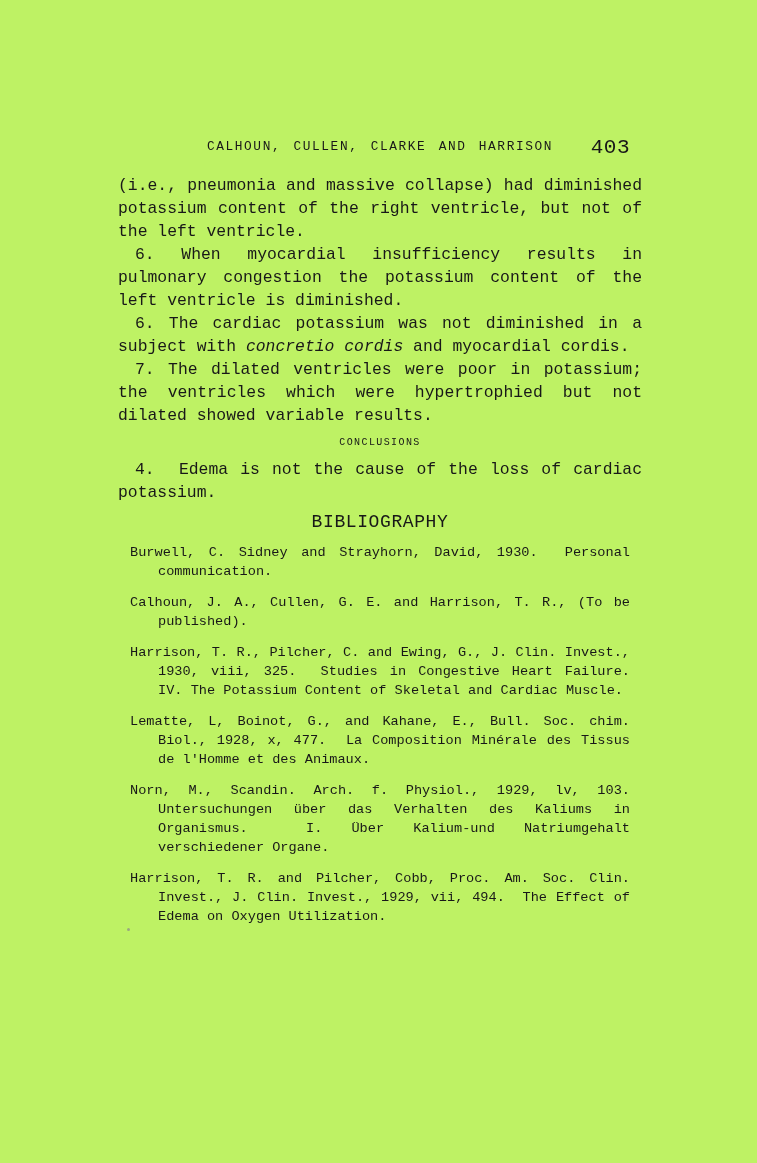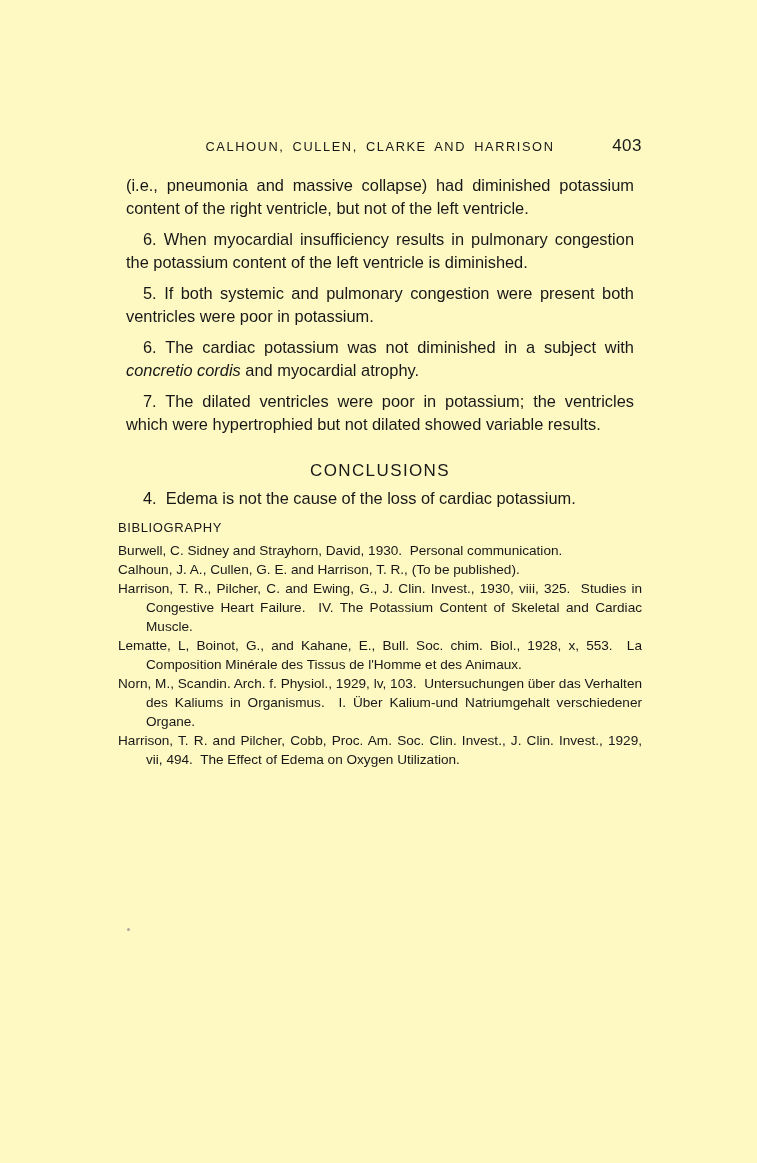--- a/index.html
+++ b/index.html
@@ -5,22 +5,22 @@
   html, body {
     margin: 0;
     padding: 0;
     background: #e8e8e8;
   }
   .page {
     position: relative;
     width: 757px;
     height: 1163px;
     margin: 0 auto;
-    background: #fef9c3;
-    font-family: Liberation Sans, sans-serif;
+    background: #bef264;
+    font-family: Liberation Mono, monospace;
     color: #181818;
     overflow: hidden;
   }
   .content {
     position: absolute;
     left: 118px;
     top: 0;
     width: 524px;
   }
   
@@ -31,63 +31,64 @@
   }
   .running-title {
     text-align: center;
     font-size: 12.8px;
     letter-spacing: 1.6px;
     word-spacing: 3px;
     line-height: 16px;
   }
   .page-number {
     position: absolute;
-    right: 0;
+    right: 12px;
     top: -3px;
-    font-size: 17px;
+    font-size: 21px;
     letter-spacing: 0.5px;
   }
   
   .body-section {
     margin-top: 19px;
   }
   .para {
-    margin: 8px;
+    margin: 0;
     font-size: 16.4px;
     line-height: 23px;
     text-align: justify;
     text-indent: 17px;
     white-space: pre-wrap;
   }
   .para.no-indent {
     text-indent: 0;
   }
   .para em {
     font-style: italic;
   }
   
   .conclusions-heading {
-    margin: 27px 0 7px 0;
-    font-size: 17px;
+    margin: 8px 0 7px 0;
+    font-size: 10px;
     font-weight: normal;
     letter-spacing: 1.4px;
     word-spacing: 2px;
     text-align: center;
     line-height: 16px;
   }
   .bibliography-heading {
     margin: 9px 0 4px 0;
-    font-size: 13px;
+    font-size: 18px;
     font-weight: normal;
     letter-spacing: 0.6px;
+    text-align: center;
     line-height: 18px;
   }
   
   .bib-entry {
-    margin: 0;
+    margin: 12px;
     font-size: 13.6px;
     line-height: 19px;
     text-align: justify;
     padding-left: 28px;
     text-indent: -28px;
     white-space: pre-wrap;
   }
   
   .speck {
     position: absolute;
@@ -107,36 +108,35 @@
   <div class="content">
 
     <header class="running-head">
       <div class="running-title">CALHOUN, CULLEN, CLARKE AND HARRISON</div>
       <div class="page-number">403</div>
     </header>
 
     <main class="body-section">
       <p class="para no-indent">(i.e., pneumonia and massive collapse) had diminished potassium content of the right ventricle, but not of the left ventricle.</p>
       <p class="para">6. When myocardial insufficiency results in pulmonary congestion the potassium content of the left ventricle is diminished.</p>
-      <p class="para">5. If both systemic and pulmonary congestion were present both ventricles were poor in potassium.</p>
-      <p class="para"><span>6. The cardiac potassium was not diminished in a subject with </span><em>concretio cordis</em><span> and myocardial atrophy.</span></p>
+      <p class="para"><span>6. The cardiac potassium was not diminished in a subject with </span><em>concretio cordis</em><span> and myocardial cordis.</span></p>
       <p class="para">7. The dilated ventricles were poor in potassium; the ventricles which were hypertrophied but not dilated showed variable results.</p>
     </main>
 
     <section>
       <h2 class="conclusions-heading">CONCLUSIONS</h2>
       <p class="para">4.  Edema is not the cause of the loss of cardiac potassium.</p>
     </section>
 
     <section>
       <h2 class="bibliography-heading">BIBLIOGRAPHY</h2>
       <p class="bib-entry">Burwell, C. Sidney and Strayhorn, David, 1930.  Personal communication.</p>
       <p class="bib-entry">Calhoun, J. A., Cullen, G. E. and Harrison, T. R., (To be published).</p>
       <p class="bib-entry">Harrison, T. R., Pilcher, C. and Ewing, G., J. Clin. Invest., 1930, viii, 325.  Studies in Congestive Heart Failure.  IV. The Potassium Content of Skeletal and Cardiac Muscle.</p>
-      <p class="bib-entry">Lematte, L, Boinot, G., and Kahane, E., Bull. Soc. chim. Biol., 1928, x, 553.  La Composition Minérale des Tissus de l'Homme et des Animaux.</p>
+      <p class="bib-entry">Lematte, L, Boinot, G., and Kahane, E., Bull. Soc. chim. Biol., 1928, x, 477.  La Composition Minérale des Tissus de l'Homme et des Animaux.</p>
       <p class="bib-entry">Norn, M., Scandin. Arch. f. Physiol., 1929, lv, 103.  Untersuchungen über das Verhalten des Kaliums in Organismus.  I. Über Kalium-und Natriumgehalt verschiedener Organe.</p>
       <p class="bib-entry">Harrison, T. R. and Pilcher, Cobb, Proc. Am. Soc. Clin. Invest., J. Clin. Invest., 1929, vii, 494.  The Effect of Edema on Oxygen Utilization.</p>
     </section>
 
   </div>
 
   <div class="speck"></div>
 </div>
 
 </body></html>

